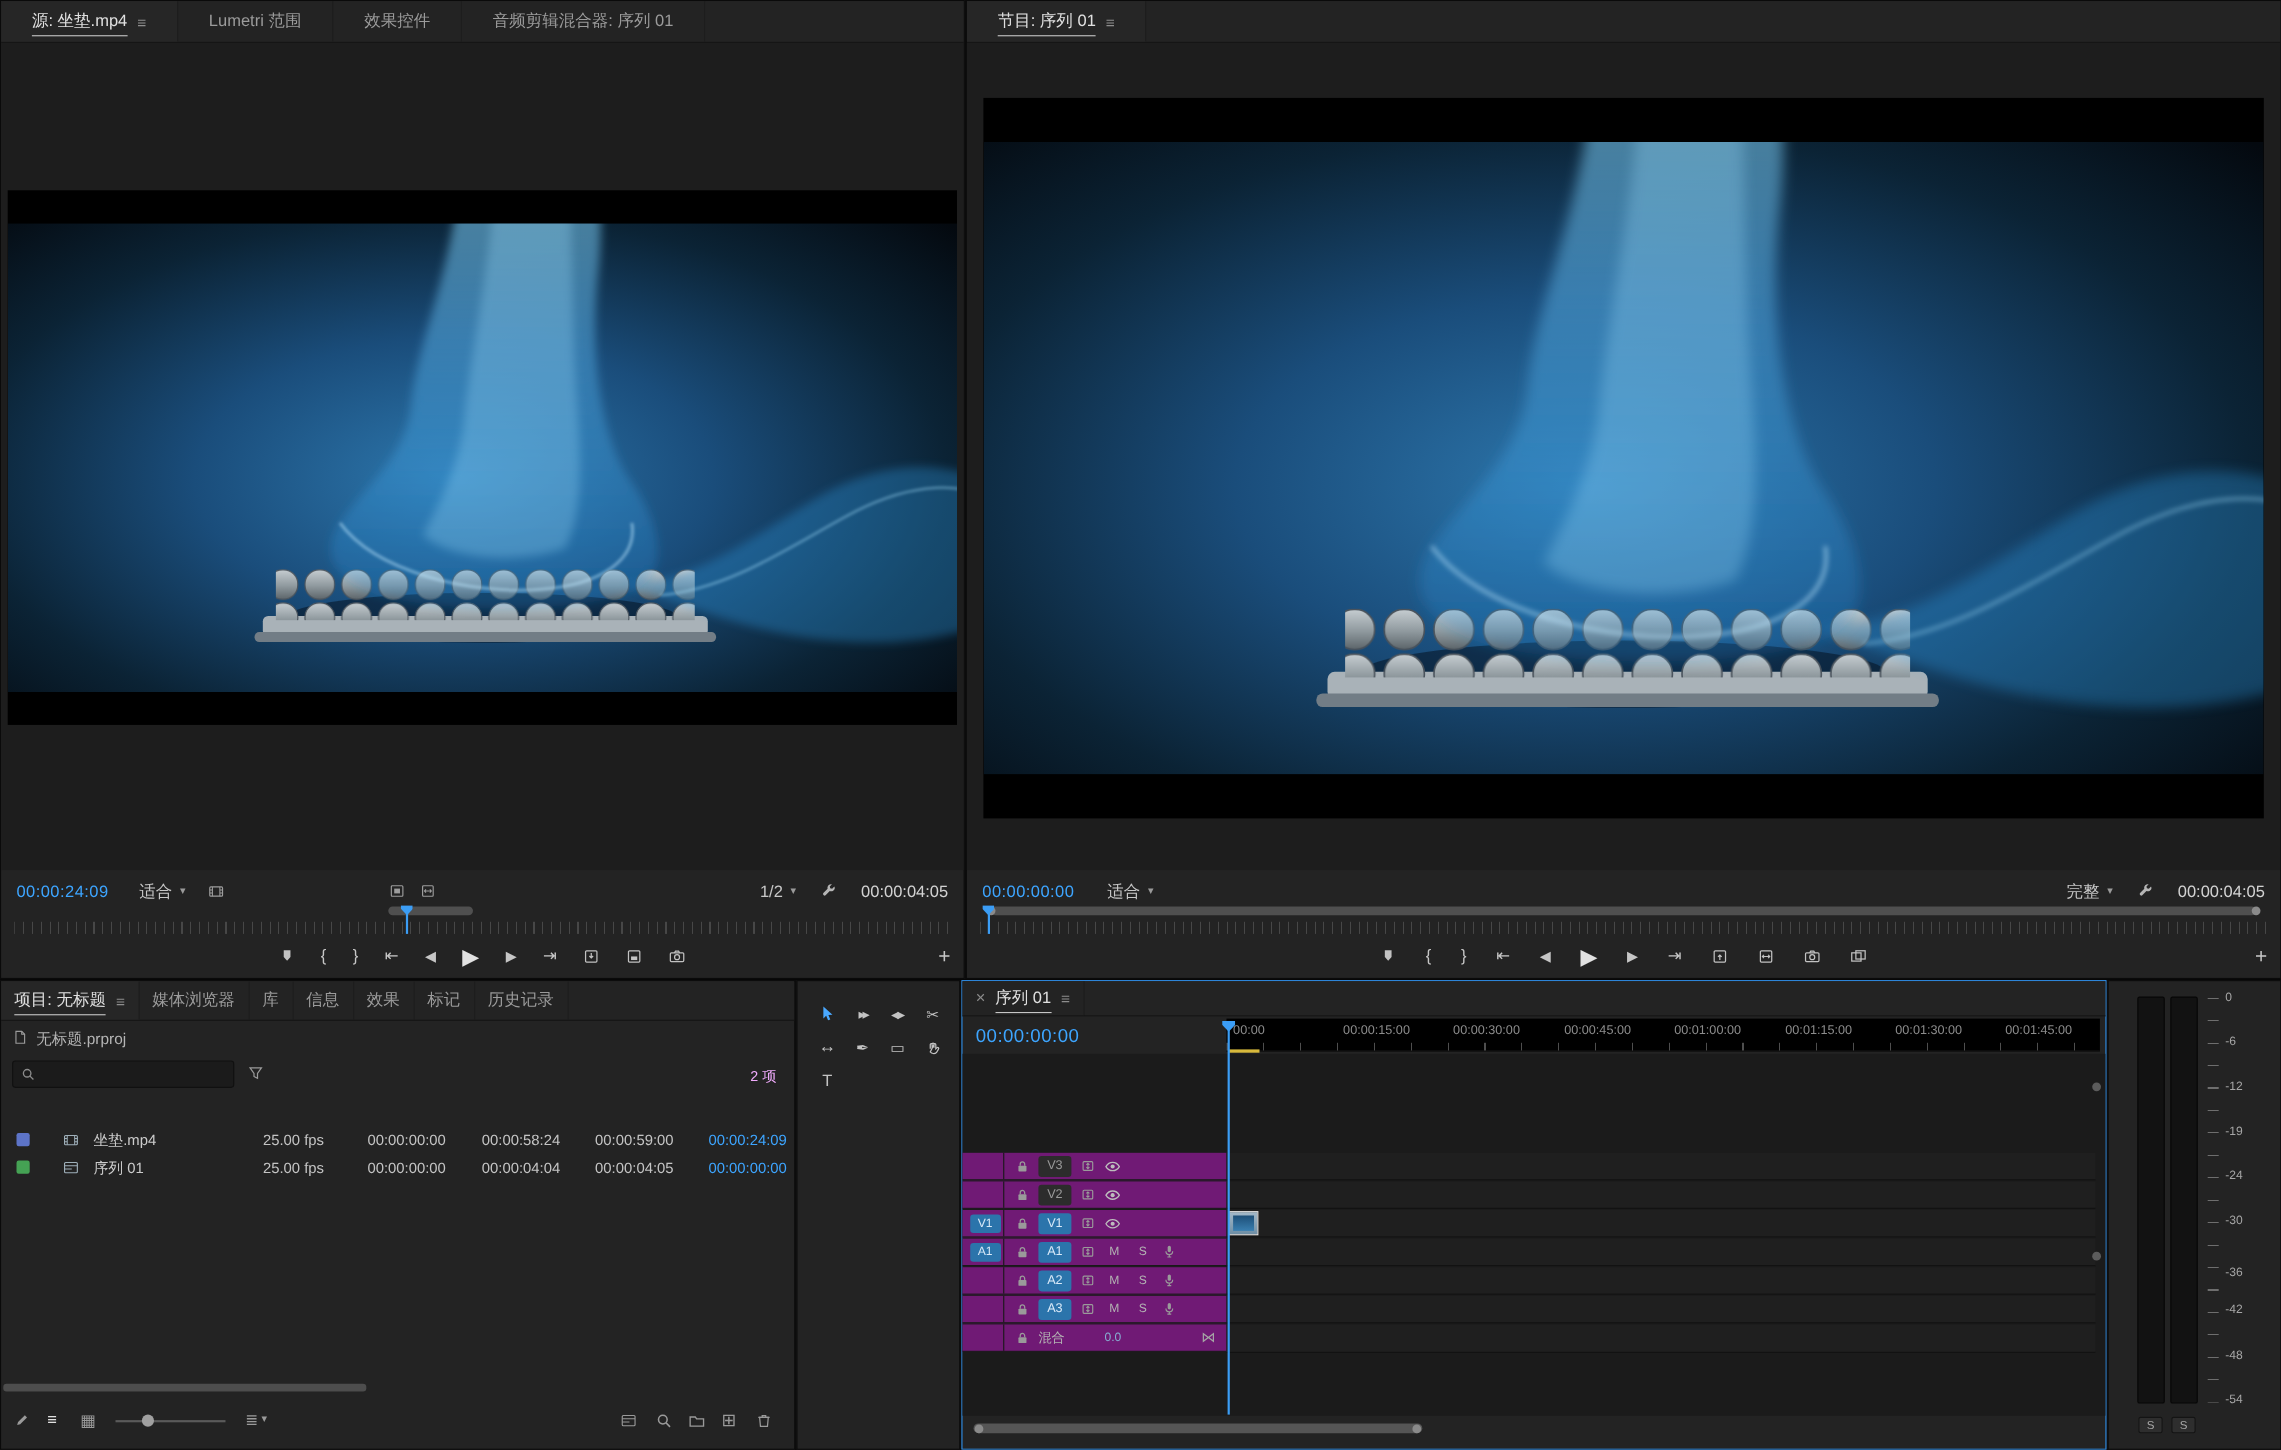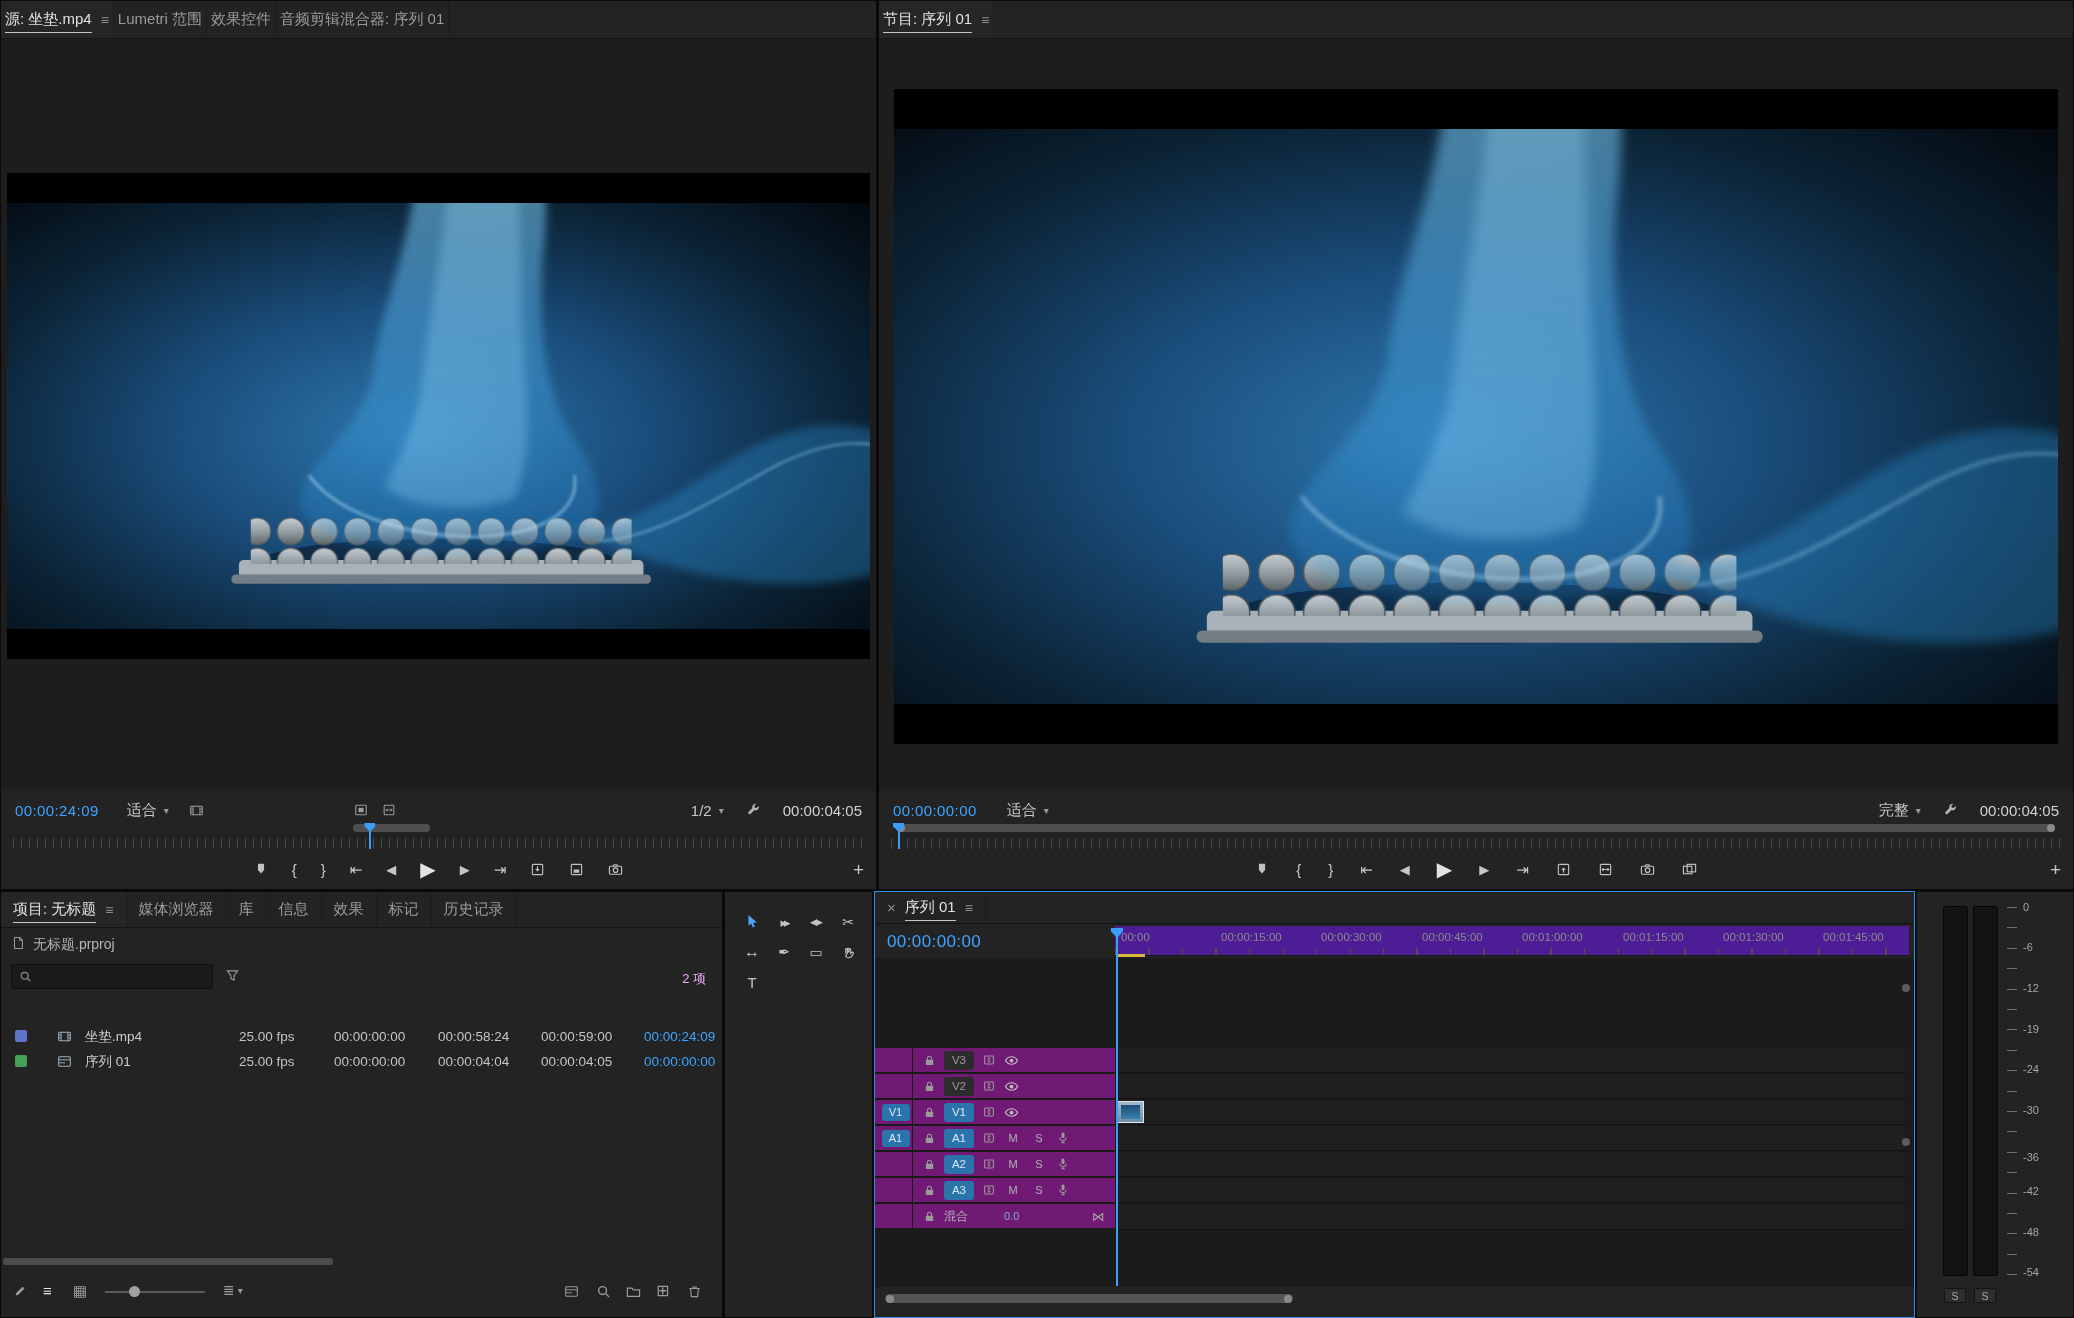--- a/index.html
+++ b/index.html
@@ -3,21 +3,21 @@
 <meta charset="utf-8">
 <style>
   *{margin:0;padding:0;box-sizing:border-box;font-family:"Liberation Sans","DejaVu Sans",sans-serif}
   html,body{width:2074px;height:1318px;background:#070707;overflow:hidden;position:relative}
   .panel{position:absolute;background:#232323;border:1px solid #0a0a0a}
   button{background:none;border:none;color:#c2c2c2;cursor:pointer;padding:0;font:inherit;display:inline-flex;align-items:center;justify-content:center}
   .abs{position:absolute}
   .ic{fill:currentColor;display:block}.i13{width:13px;height:13px}.i14{width:14px;height:14px}.i15{width:15px;height:15px}.i16{width:16px;height:16px}
   
   .tabbar{position:absolute;left:0;right:0;top:0;height:38px;background:#232323;border-bottom:1px solid #141414;display:flex;align-items:stretch;overflow:hidden}
-  .tab{display:flex;align-items:center;gap:9px;padding:0 4px;color:#9b9b9b;font-size:15px;white-space:nowrap;border-right:1px solid #1d1d1d}
+  .tab{display:flex;align-items:center;gap:9px;padding:0 28px;color:#9b9b9b;font-size:15px;white-space:nowrap;border-right:1px solid #1d1d1d}
   .tab.active{color:#e0e0e0;background:#262626}
   .tab.active .tab-label{border-bottom:1px solid #c6c6c6;padding:3px 0}
   .menu-g{color:#8d8d8d;font-size:14px}
   
   .stage{position:absolute;left:0;right:0;top:38px;bottom:98px;background:#1d1d1d}
   .vid{position:absolute;background:#000}
   .letterbox{position:absolute;left:0;right:0;overflow:hidden}
   .scene-svg{width:100%;height:100%;display:block}
   .ctrl-row{position:absolute;left:0;right:0;top:794px;height:30px;display:flex;align-items:center;padding:0 14px}
   .tc{color:#3da5ff;font-size:15px;letter-spacing:.4px}
@@ -552,21 +552,21 @@
         </svg>
       </button>
     <button style="color:#9d9d9d;gap:3px">
         <svg class="ic i14" viewBox="0 0 16 16">
           <use href="#i-wrench"></use>
         </svg>
         <span class="caret">▾</span>
       </button>
   </div>
 
-  <div class="abs" style="left:240px;right:5px;top:34px;height:30px;background:#4c1d95;border-bottom:1px solid #181818">
+  <div class="abs" style="left:240px;right:5px;top:34px;height:30px;background:#000000;border-bottom:1px solid #181818">
     <div class="abs" style="left:0;right:0;bottom:0;height:7px;background:repeating-linear-gradient(90deg,#4e4e4e 0 1px,transparent 1px 33.5px)"></div>
     <span class="rlabel" style="left:6px">00:00</span>
     <span class="rlabel" style="left:106px">00:00:15:00</span>
     <span class="rlabel" style="left:206px">00:00:30:00</span>
     <span class="rlabel" style="left:307px">00:00:45:00</span>
     <span class="rlabel" style="left:407px">00:01:00:00</span>
     <span class="rlabel" style="left:508px">00:01:15:00</span>
     <span class="rlabel" style="left:608px">00:01:30:00</span>
     <span class="rlabel" style="left:708px">00:01:45:00</span>
   </div>

